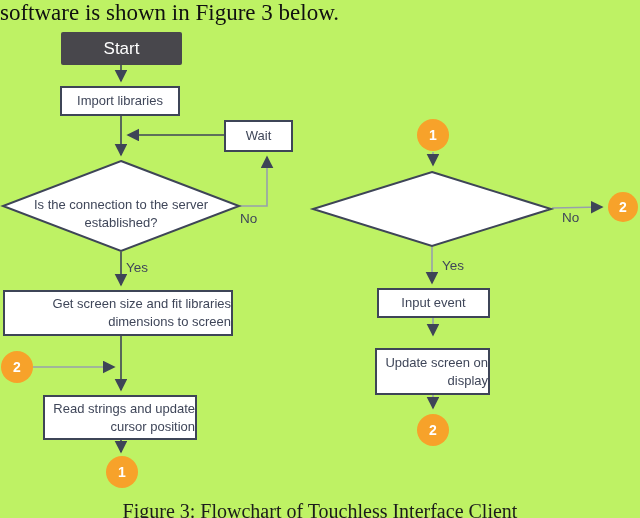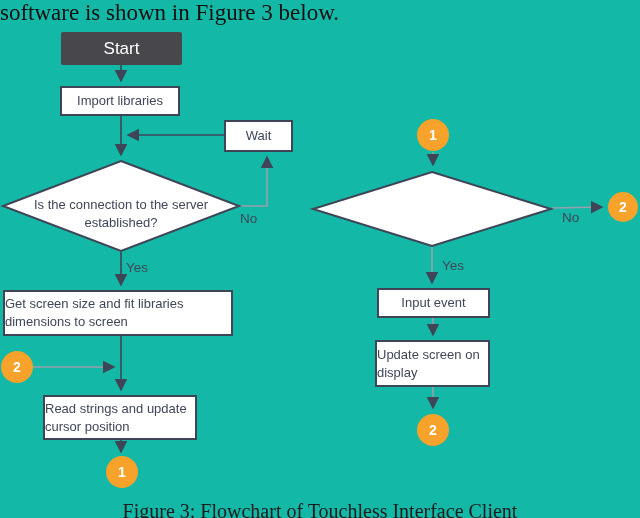--- a/index.html
+++ b/index.html
@@ -1,21 +1,21 @@
 <!DOCTYPE html>
 <html><head>
 <meta charset="utf-8">
 <style>
   html, body { margin: 0; padding: 0; background: #ffffff; }
   #canvas {
     position: relative;
     width: 640px;
     height: 518px;
     overflow: hidden;
-    background: #14b8a6;
+    background: #bef264;
     font-family: "Liberation Sans", "DejaVu Sans", sans-serif;
   }
   .abs { position: absolute; }
   #connector-layer { position: absolute; left: 0; top: 0; }
 
   .intro-text {
     left: 0; top: -5;
     width: 640px;
     font-family: "Liberation Serif", "DejaVu Serif", serif;
     font-size: 23px;
@@ -32,29 +32,29 @@
     display: flex; align-items: center; justify-content: center;
   }
 
   .proc-box {
     background: #ffffff;
     border: 2px solid #3e4557;
     color: #3f4659;
     font-size: 13px;
     line-height: 1.35;
     display: flex; align-items: center; justify-content: center;
-    text-align: left;
+    text-align: right;
     box-sizing: border-box;
   }
   .box-import { left: 60px;  top: 86px;  width: 120px; height: 30px; }
   .box-wait   { left: 224px; top: 120px; width: 69px;  height: 32px; }
   .box-get    { left: 3px;   top: 290px; width: 230px; height: 46px; }
   .box-read   { left: 43px;  top: 395px; width: 154px; height: 45px; }
   .box-input  { left: 377px; top: 288px; width: 113px; height: 30px; }
-  .box-update { left: 375px; top: 340px; width: 115px; height: 47px; }
+  .box-update { left: 375px; top: 348px; width: 115px; height: 47px; }
 
   .diamond-text {
     color: #3f4659;
     font-size: 13px;
     line-height: 1.4;
     text-align: center;
   }
   .dtext-left  { left: 26px;  top: 188px; width: 190px; margin-top: 8px; }
   .dtext-right { left: 322px; top: 201px; width: 220px; }
 

